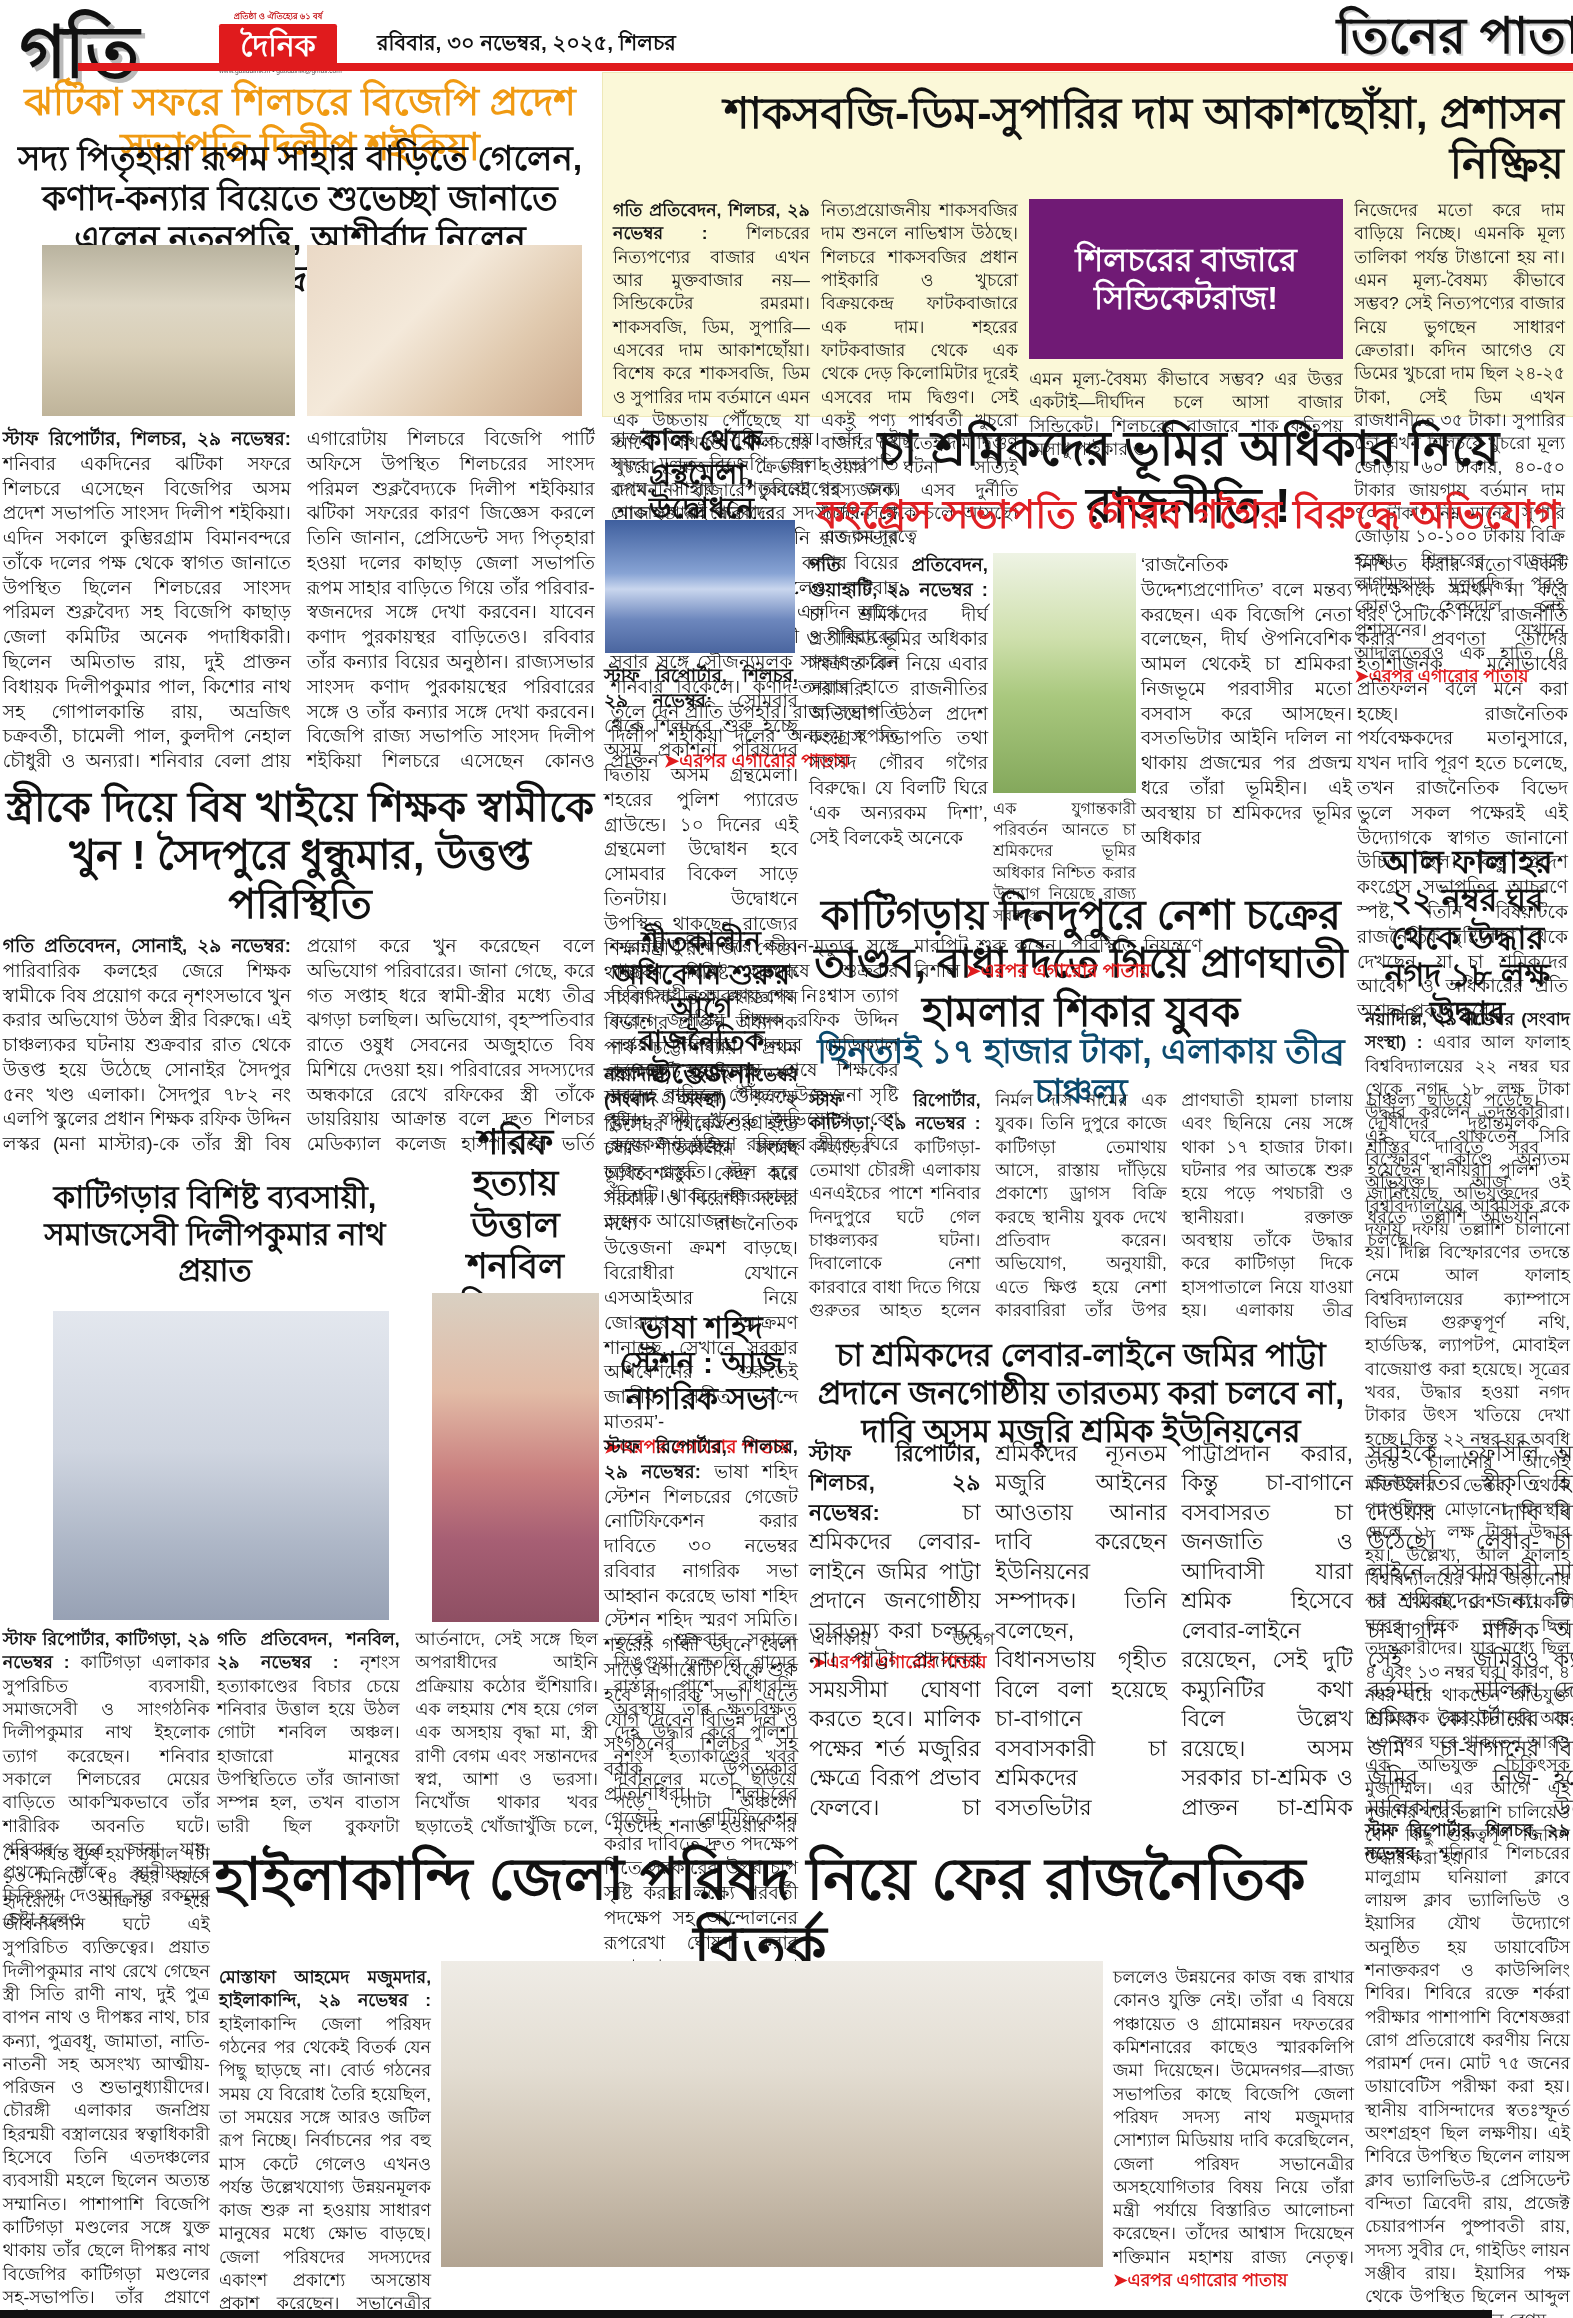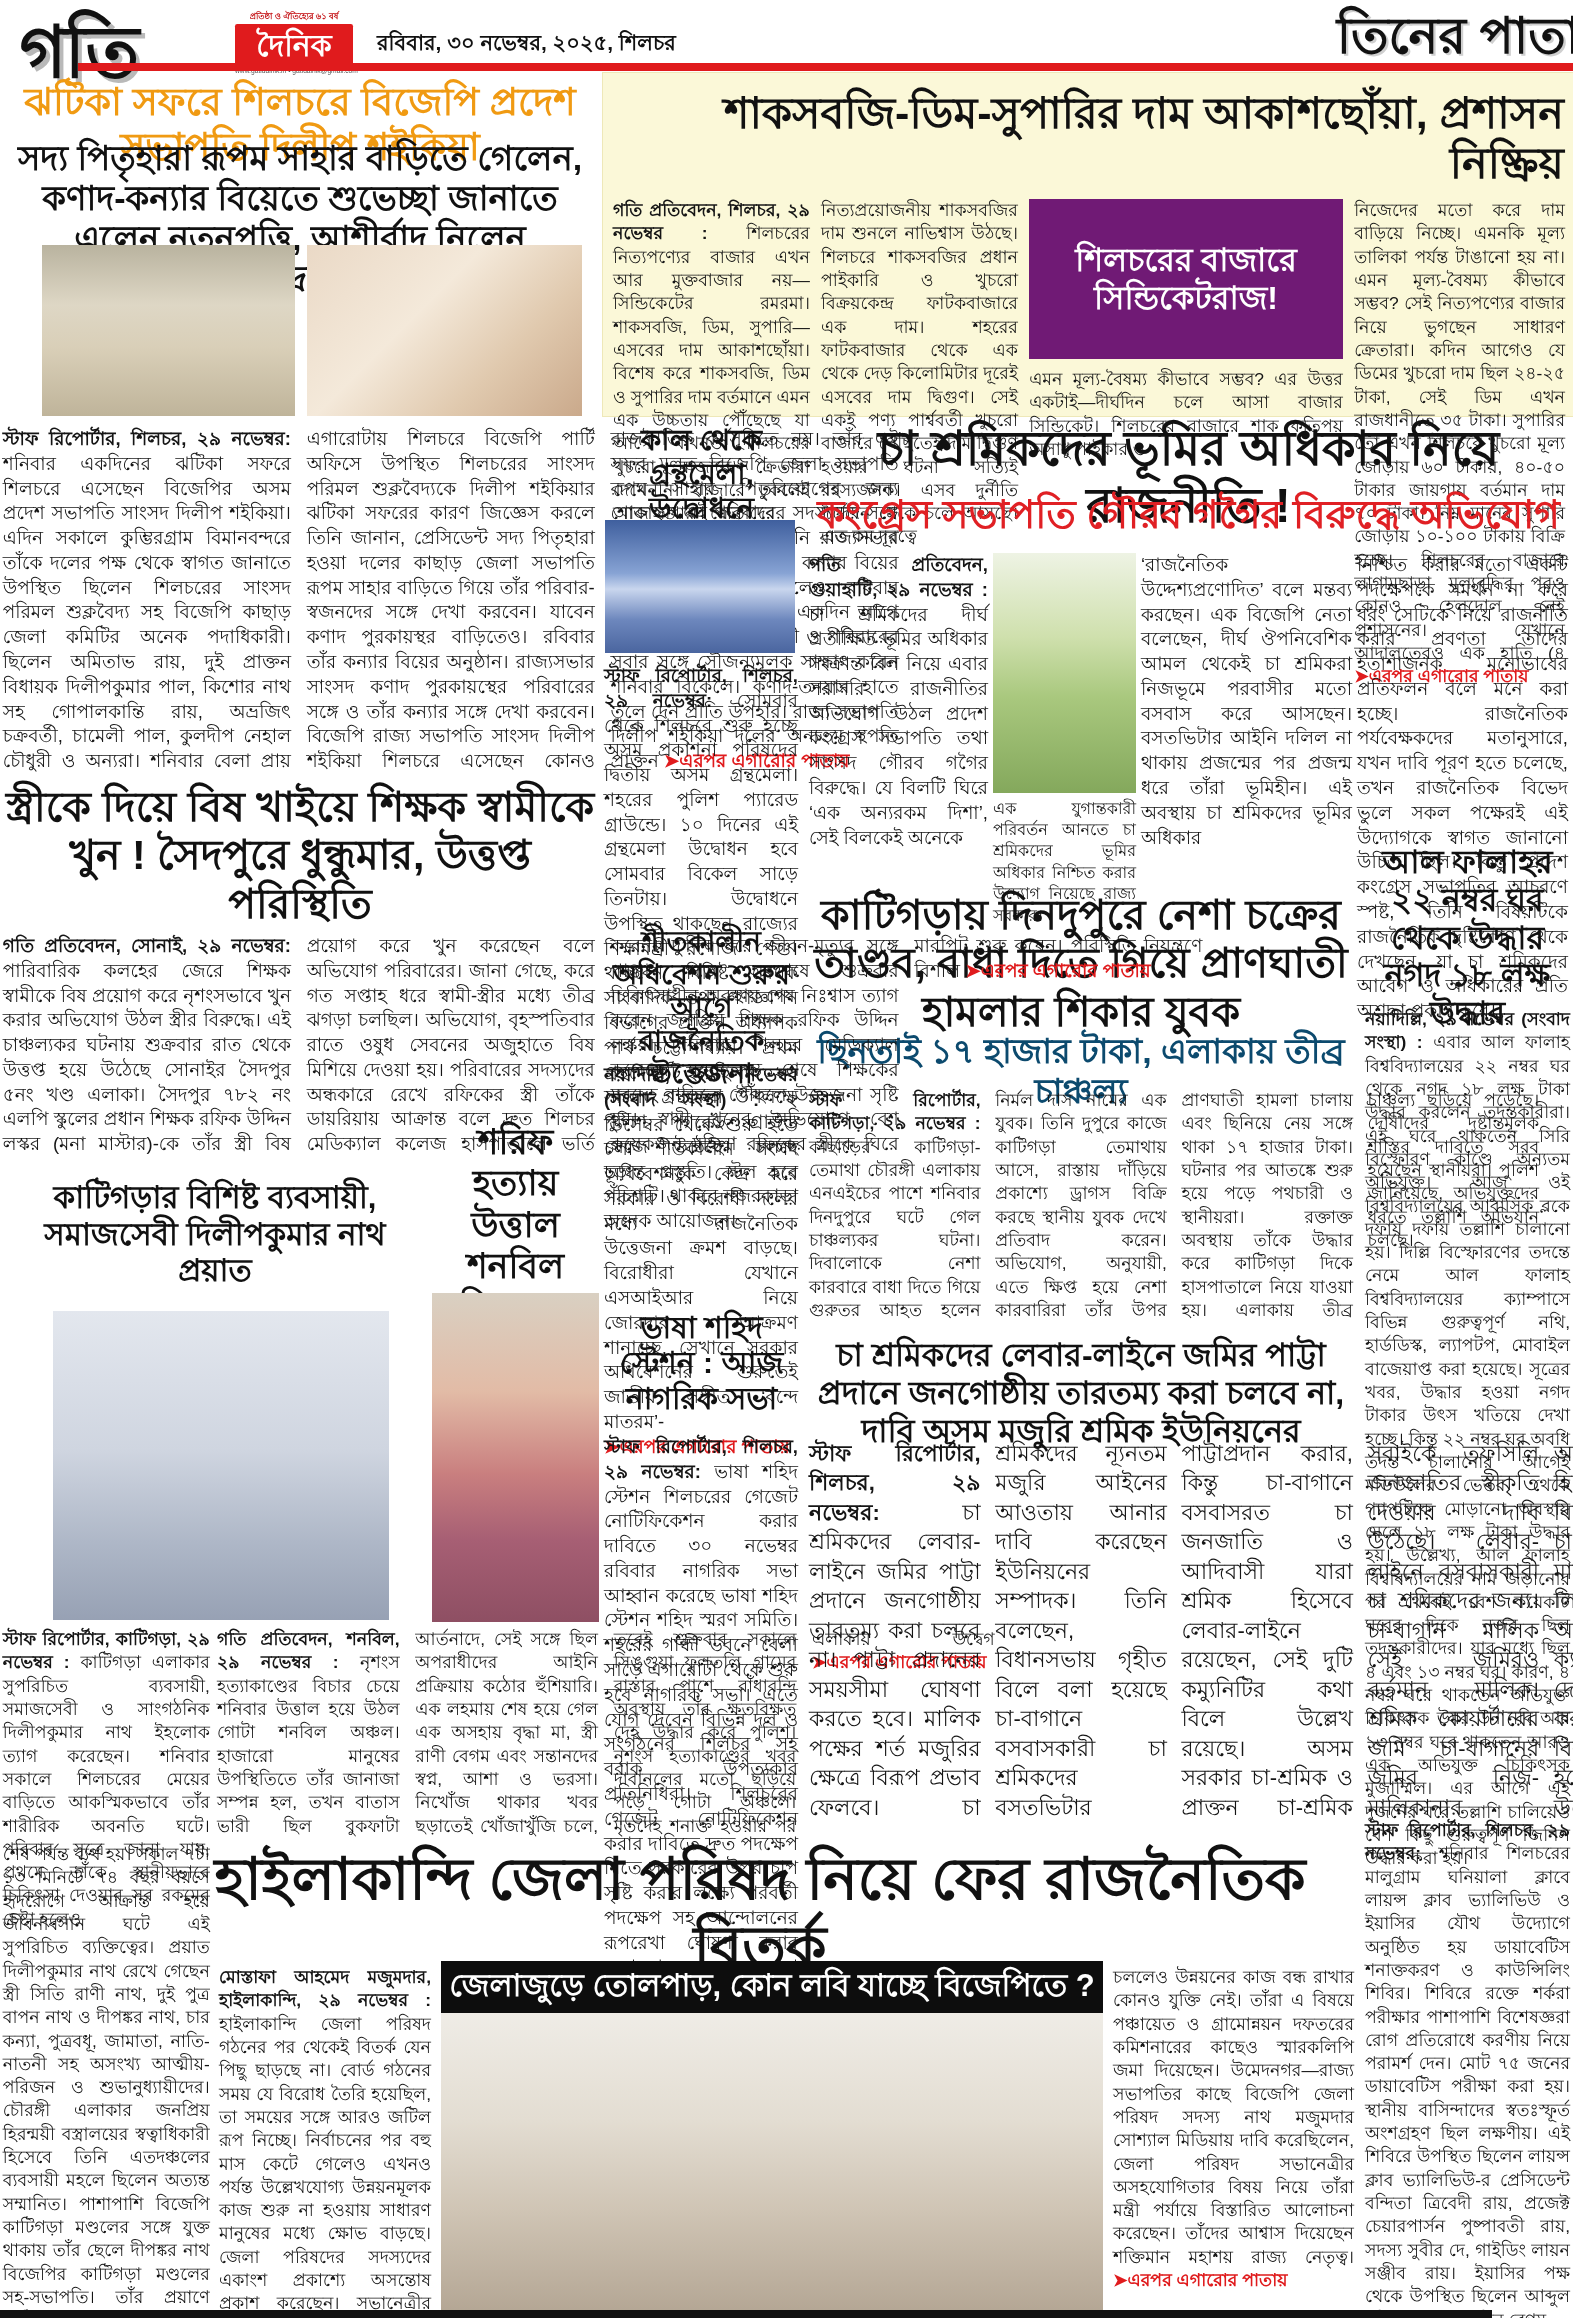--- a/index.html
+++ b/index.html
@@ -34,21 +34,21 @@
   .capbar{background:#0d0d0d;color:#fff;font-weight:900;text-align:center;
           display:flex;align-items:center;justify-content:center;}
   .blackrule{background:#111;}
 </style>
 </head>
 <body>
 
 <div class="page">
 
   <div class="abs logo-main" style="left:19.6px;top:-3.4px;">গতি</div>
-  <div class="abs" style="left:219px;top:10px;width:118px;margin-left:16px;">
+  <div class="abs" style="left:219px;top:10px;width:118px;">
     <div class="tag">প্রতিষ্ঠা ও ঐতিহ্যের ৬১ বর্ষ</div>
     <div class="daily-box">দৈনিক</div>
     <div class="tag2">www.gatidainik.in  •  gatidainik@gmail.com</div>
   </div>
   <div class="abs dateline" style="left:358px;top:27px;margin-left:19px;">রবিবার, ৩০ নভেম্বর, ২০২৫, শিলচর</div>
   <div class="abs pagelabel" style="right:15.7px;top:-2.2px;">তিনের পাতা</div>
   <div class="abs redrule" style="left:78px;top:63px;width:1496px;height:7.8px;"></div>
 
   <div class="abs hl hl-orange" style="left:4.5px;top:80px;width:591px;font-size:38px;">ঝটিকা সফরে শিলচরে বিজেপি প্রদেশ সভাপতি দিলীপ শইকিয়া</div>
   <div class="abs hl" style="left:4.5px;top:138px;width:591px;font-size:34px;">সদ্য পিতৃহারা রূপম সাহার বাড়িতে গেলেন, কণাদ-কন্যার বিয়েতে শুভেচ্ছা জানাতে এলেন নতুনপত্তি, আশীর্বাদ নিলেন কবীন্দ্রবাবুর</div>
@@ -143,21 +143,20 @@
   <div class="abs hl" style="left:806px;top:1337px;width:550px;font-size:32px;">চা শ্রমিকদের লেবার-লাইনে জমির পাট্টা প্রদানে জনগোষ্ঠীয় তারতম্য করা চলবে না, দাবি অসম মজুরি শ্রমিক ইউনিয়নের</div>
   <div class="abs bd cols3" style="left:809px;top:1439px;width:544px;height:398px;font-size:22px;">
     <b>স্টাফ রিপোর্টার, শিলচর, ২৯ নভেম্বর:</b><span> চা শ্রমিকদের লেবার-লাইনে জমির পাট্টা প্রদানে জনগোষ্ঠীয় তারতম্য করা চলবে না। পাট্টা প্রদানের সময়সীমা ঘোষণা করতে হবে। মালিক পক্ষের শর্ত মজুরির ক্ষেত্রে বিরূপ প্রভাব ফেলবে। চা শ্রমিকদের ন্যূনতম মজুরি আইনের আওতায় আনার দাবি করেছেন ইউনিয়নের সম্পাদক। তিনি বলেছেন, বিধানসভায় গৃহীত বিলে বলা হয়েছে চা-বাগানে বসবাসকারী চা শ্রমিকদের বসতভিটার পাট্টাপ্রদান করার, কিন্তু চা-বাগানে বসবাসরত চা জনজাতি ও আদিবাসী যারা শ্রমিক হিসেবে লেবার-লাইনে রয়েছেন, সেই দুটি কম্যুনিটির কথা বিলে উল্লেখ রয়েছে। অসম সরকার চা-শ্রমিক ও প্রাক্তন চা-শ্রমিক সবাইকে তফসিলি জনজাতির স্বীকৃতি দেওয়ার দাবি উঠেছে। লেবার-লাইনে বসবাসকারী চা শ্রমিকদের জন্য। চা-বাগান মালিক সেই জমিরও বর্তমান মালিক। শ্রমিক কোয়ার্টারের জমি চা-বাগানের জমির নিজ-মালিকানার আনুষঙ্গিক জমি হিসেবে বিবেচিত। বিলে বলা হয়েছে, চা-বাগান মালিকদের এই লিজ-মালিকানার আনুষঙ্গিক ক্যাটাগরি উঠিয়ে দেওয়া হলো উল্লেখ করা হয়েছে বিবৃতিতে। বলা হয়েছে, এই বিলের উদ্দেশ্য যদিও চা-শ্রমিকদের বসতভিটার জমির উপর কনসালটেটিভ কমিটি অ্যাসোসিয়েশন (সিসিপিএ) ও মালিক সংস্থাগুলির অবস্থান স্পষ্ট। দুটি শর্ত চাপিয়েছে— প্রথমত জমির লিজ-মালিকানা </span><span class="cont">➤এরপর এগারোর পাতায়</span>
   </div>
 
   <div class="abs hl" style="left:165px;top:1845px;width:1190px;font-size:58px;">হাইলাকান্দি জেলা পরিষদ নিয়ে ফের রাজনৈতিক বিতর্ক</div>
   <div class="abs bd" style="left:219px;top:1966px;width:212px;height:340px;font-size:17.4px;">
     <b>মোস্তাফা আহমেদ মজুমদার, হাইলাকান্দি, ২৯ নভেম্বর :</b><span> হাইলাকান্দি জেলা পরিষদ গঠনের পর থেকেই বিতর্ক যেন পিছু ছাড়ছে না। বোর্ড গঠনের সময় যে বিরোধ তৈরি হয়েছিল, তা সময়ের সঙ্গে আরও জটিল রূপ নিচ্ছে। নির্বাচনের পর বহু মাস কেটে গেলেও এখনও পর্যন্ত উল্লেখযোগ্য উন্নয়নমূলক কাজ শুরু না হওয়ায় সাধারণ মানুষের মধ্যে ক্ষোভ বাড়ছে। জেলা পরিষদের সদস্যদের একাংশ প্রকাশ্যে অসন্তোষ প্রকাশ করেছেন। সভানেত্রীর বিরুদ্ধে অনাস্থার তোড়জোড় চলছে বলেও জেলাজুড়ে গুঞ্জন। এরই মধ্যে কয়েকজন সদস্যের বিজেপিতে যোগদানের জল্পনা তুঙ্গে উঠেছে। জেলা পরিষদ সদস্য আতাউর রহমান বড়ভূঁইয়া ও মইনুল হক বড়লস্কর সহ কয়েকজন শুক্রবার গুয়াহাটিতে মন্ত্রী পর্যায়ের নেতৃত্বের সঙ্গে বৈঠক করেছেন বলে খবর। যদিও তাঁরা বলছেন, দলবদলের প্রশ্নই ওঠে না। আমরা যে দলের প্রতীক দেখে নির্বাচিত হয়েছি, সেই দলেই আছি ও থাকবো। তিনি আরও বলেন, অপপ্রচার ছড়ালেও তাঁরা জনগণের উন্নয়নের স্বার্থেই কাজ করে যাচ্ছেন। এবিষয়ে শনিবার ফের নতুন করে উত্তেজনা তৈরি হয়েছে। </span>
   </div>
   <div class="abs" style="left:441px;top:1961px;width:662px;height:358px;">
-    <div class="capbar" style="height:52px;font-size:31px;">জেলাজুড়ে তোলপাড়, কোন লবি যাচ্ছে বিজেপিতে ?</div>
     <div class="photo" style="width:100%;height:306px;background:linear-gradient(180deg,#efece6 0%,#e3ddd2 35%,#cfc4b4 65%,#b2a492 100%);"></div>
   </div>
   <div class="abs bd" style="left:1113px;top:1966px;width:241px;height:336px;font-size:17.4px;">
     <span>চললেও উন্নয়নের কাজ বন্ধ রাখার কোনও যুক্তি নেই। তাঁরা এ বিষয়ে পঞ্চায়েত ও গ্রামোন্নয়ন দফতরের কমিশনারের কাছেও স্মারকলিপি জমা দিয়েছেন। উমেদনগর—রাজ্য সভাপতির কাছে বিজেপি জেলা পরিষদ সদস্য নাথ মজুমদার সোশ্যাল মিডিয়ায় দাবি করেছিলেন, জেলা পরিষদ সভানেত্রীর অসহযোগিতার বিষয় নিয়ে তাঁরা মন্ত্রী পর্যায়ে বিস্তারিত আলোচনা করেছেন। তাঁদের আশ্বাস দিয়েছেন শক্তিমান মহাশয় রাজ্য নেতৃত্ব। </span><span class="cont">➤এরপর এগারোর পাতায়</span>
   </div>
 
   <div class="abs blackrule" style="left:0px;top:2310px;width:1492px;height:9px;"></div>
 
 </div>
 

